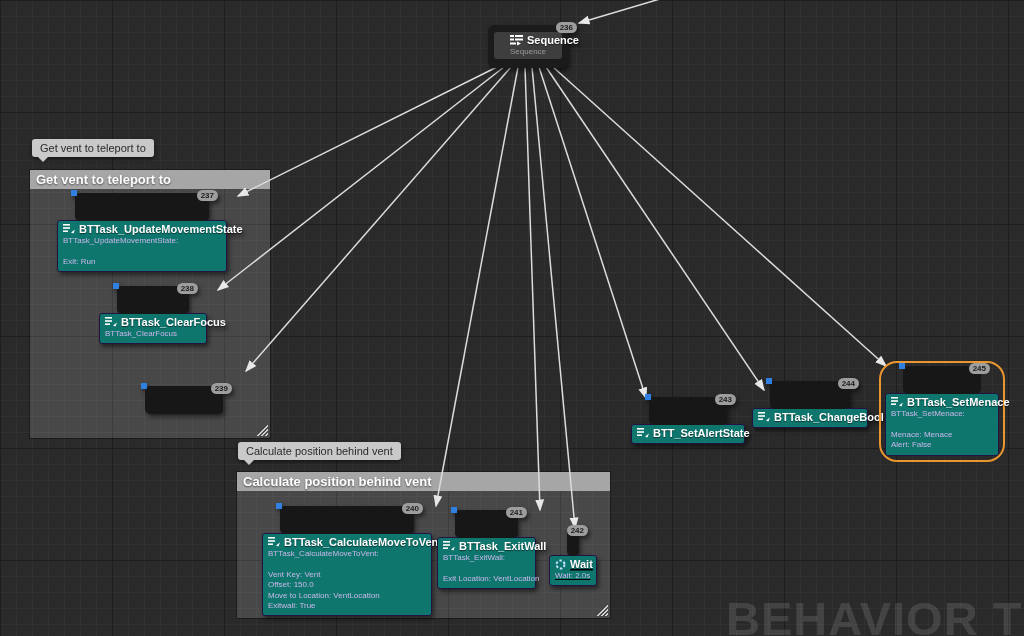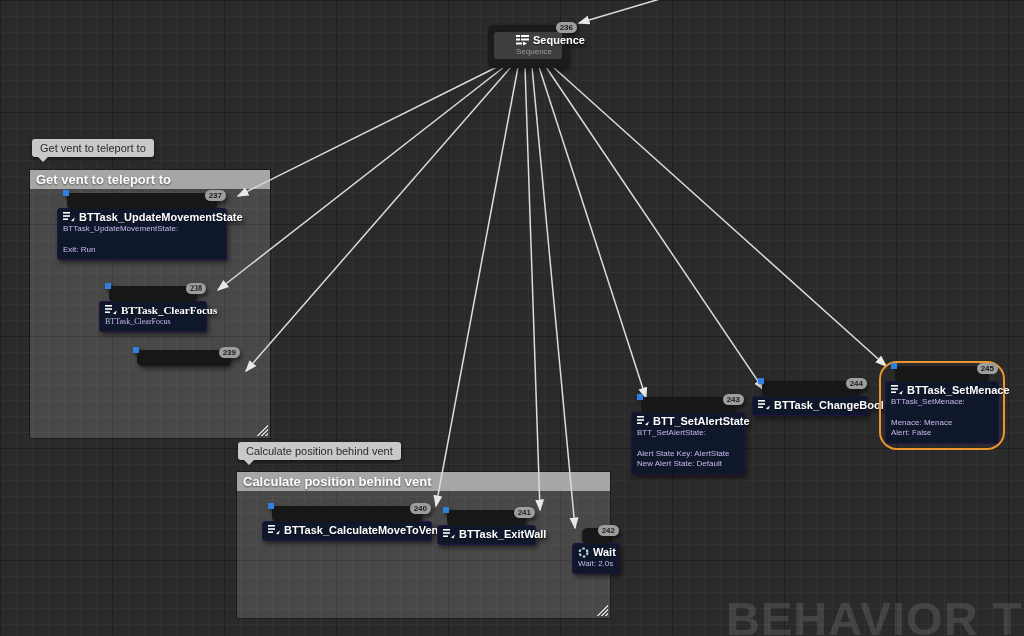--- a/index.html
+++ b/index.html
@@ -40,40 +40,40 @@
     box-shadow:0 2px 4px rgba(0,0,0,.5);
   }
   .tooltip:after{
     content:"";position:absolute;left:6px;bottom:-5px;
     border-left:5px solid transparent;border-right:5px solid transparent;border-top:5px solid #c9c9c9;
   }
   
   #wires{position:absolute;left:0;top:0;z-index:10;pointer-events:none;}
   
   .node{position:absolute;z-index:20;filter:drop-shadow(2px 3px 2px rgba(0,0,0,0.5));}
-  .nbar{height:16px;background:#171717;border-radius:5px;margin:0 10px;position:relative;}
+  .nbar{height:28px;background:#171717;border-radius:5px;margin:0 18px;position:relative;}
   .badge{
     position:absolute;right:-9px;top:-3px;background:#9d9d9d;color:#1c1c1c;
     font-size:8px;font-weight:bold;padding:0 4px;border-radius:7px;line-height:11px;
   }
   .bdot{position:absolute;left:-4px;top:-3px;width:6px;height:6px;background:#2f80e0;}
   .nbody{
-    background:#0f172a;border:1px solid #241245;border-radius:3px;
+    background:#0f766e;border:1px solid #241245;border-radius:3px;
     padding:2px 5px 4px;margin-top:-1px;
   }
   .ntitle{
     display:flex;gap:4px;align-items:center;color:#fff;font-weight:bold;font-size:11px;
     text-shadow:0 1px 1px rgba(0,0,0,.55);white-space:nowrap;
   }
   .nlines{font-size:8px;color:#c9b8ea;line-height:1.3;white-space:nowrap;margin-top:1px;}
   .nlines div{min-height:9px;}
   .icon{display:inline-flex;flex:none;}
   
   .seq-shell{background:#1b1b1b;border-radius:6px;padding:7px 6px 9px;}
-  .seq-inner{background:#3e3e3e;border-radius:3px;padding:2px 22px 3px;}
+  .seq-inner{background:#3e3e3e;border-radius:3px;padding:2px 16px 3px;}
   .seq-sub{font-size:8px;color:#9b9b9b;margin-top:1px;}
   
   .selected-wrap{position:absolute;z-index:21;border:2px solid #e9962e;border-radius:18px;padding:3px 4px 4px;}
   .selected-wrap .node{position:relative;left:0;top:0;}
 </style>
 </head>
 <body>
 
 <div class="watermark">BEHAVIOR TREE</div>
 
@@ -154,21 +154,21 @@
       <span>BTTask_UpdateMovementState</span>
       </div>
     <div class="nlines">
         <div>BTTask_UpdateMovementState:</div>
         <div>&nbsp;</div>
         <div>Exit: Run</div>
       </div>
   </div>
 </div>
 
-<div class="node" style="left:99px;top:286px;width:108px;font-family:Liberation Serif, serif;">
+<div class="node" style="left:99px;top:286px;width:108px;">
   <div class="nbar">
       <span class="bdot"></span>
       <span class="badge">238</span>
     </div>
   <div class="nbody">
     <div class="ntitle">
         <span class="icon">
           <svg width="12" height="10" viewBox="0 0 12 10">
             <g fill="#fff">
               <rect y="0" width="7" height="1.6"></rect>
@@ -179,21 +179,21 @@
           </svg>
         </span>
       <span>BTTask_ClearFocus</span>
       </div>
     <div class="nlines">
         <div>BTTask_ClearFocus</div>
       </div>
   </div>
 </div>
 
-<div class="node" style="left:127px;top:350px;width:114px;">
+<div class="node" style="left:127px;top:386px;width:114px;">
   <div class="nbar">
       <span class="bdot"></span>
       <span class="badge">239</span>
     </div>
 </div>
 
 <div class="node" style="left:262px;top:506px;width:170px;">
   <div class="nbar">
       <span class="bdot"></span>
       <span class="badge">240</span>
@@ -205,20 +205,28 @@
             <g fill="#fff">
               <rect y="0" width="7" height="1.6"></rect>
               <rect y="3.2" width="7" height="1.6"></rect>
               <rect y="6.4" width="5" height="1.6"></rect>
               <path d="M8 8.5l4-3-1.6 4z"></path>
             </g>
           </svg>
         </span>
       <span>BTTask_CalculateMoveToVent</span>
       </div>
+    <div class="nlines">
+        <div>BTTask_CalculateMoveToVent:</div>
+        <div>&nbsp;</div>
+        <div>Vent Key: Vent</div>
+        <div>Offset: 150.0</div>
+        <div>Move to Location: VentLocation</div>
+        <div>Exitwall: True</div>
+      </div>
   </div>
 </div>
 
 <div class="node" style="left:437px;top:510px;width:99px;">
   <div class="nbar">
       <span class="bdot"></span>
       <span class="badge">241</span>
     </div>
   <div class="nbody">
     <div class="ntitle">
@@ -227,24 +235,29 @@
             <g fill="#fff">
               <rect y="0" width="7" height="1.6"></rect>
               <rect y="3.2" width="7" height="1.6"></rect>
               <rect y="6.4" width="5" height="1.6"></rect>
               <path d="M8 8.5l4-3-1.6 4z"></path>
             </g>
           </svg>
         </span>
       <span>BTTask_ExitWall</span>
       </div>
-  </div>
-</div>
-
-<div class="node" style="left:572px;top:528px;width:48px;">
+    <div class="nlines">
+        <div>BTTask_ExitWall:</div>
+        <div>&nbsp;</div>
+        <div>Exit Location: VentLocation</div>
+      </div>
+  </div>
+</div>
+
+<div class="node" style="left:549px;top:528px;width:48px;text-decoration:underline;">
   <div class="nbar">
       <span class="badge">242</span>
     </div>
   <div class="nbody">
     <div class="ntitle">
         <span class="icon">
           <svg width="11" height="11" viewBox="0 0 11 11">
             <circle cx="5.5" cy="5.5" r="4" fill="none" stroke="#bfe1ff" stroke-width="2" stroke-dasharray="2.5 1.8"></circle>
           </svg>
         </span>
@@ -267,26 +280,20 @@
           <svg width="12" height="10" viewBox="0 0 12 10">
             <g fill="#fff">
               <rect y="0" width="7" height="1.6"></rect>
               <rect y="3.2" width="7" height="1.6"></rect>
               <rect y="6.4" width="5" height="1.6"></rect>
               <path d="M8 8.5l4-3-1.6 4z"></path>
             </g>
           </svg>
         </span>
       <span>BTT_SetAlertState</span>
-      </div>
-    <div class="nlines">
-        <div>BTT_SetAlertState:</div>
-        <div>&nbsp;</div>
-        <div>Alert State Key: AlertState</div>
-        <div>New Alert State: Default</div>
       </div>
   </div>
 </div>
 
 <div class="node" style="left:752px;top:381px;width:116px;">
   <div class="nbar">
       <span class="bdot"></span>
       <span class="badge">244</span>
     </div>
   <div class="nbody">

